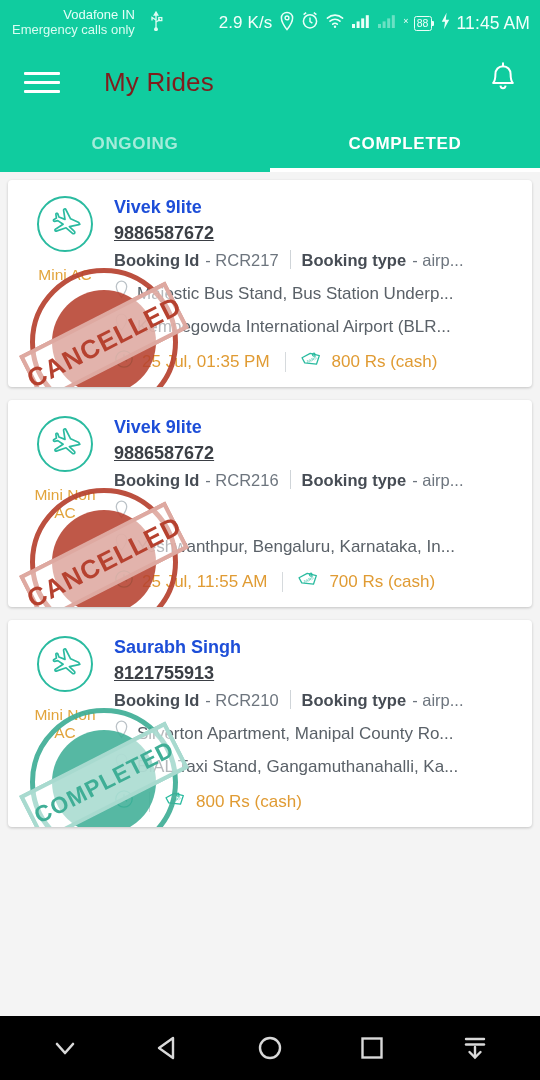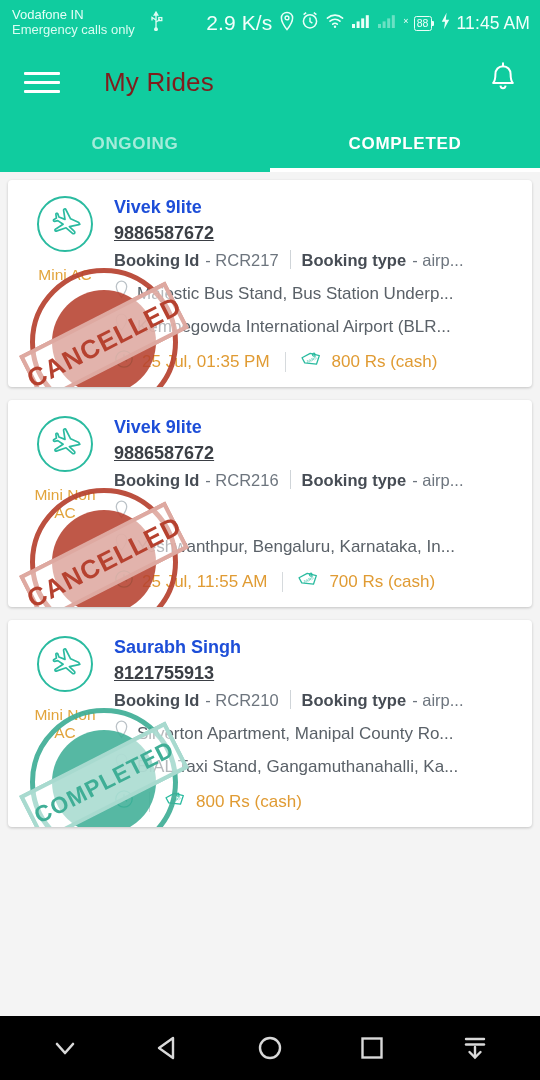--- a/index.html
+++ b/index.html
@@ -11,28 +11,28 @@
   }
   #app { position: relative; width: 540px; height: 1080px; background: #f4f4f4; }
 
   
   .statusbar {
     height: 46px; background: #10CC9F; color: #eafff8;
     display: flex; align-items: center; padding: 0 10px 0 12px;
     position: relative;
   }
   .carrier { line-height: 1.12; }
-  .carrier .l1 { font-size: 13px; color: #e6fff8; }
+  .carrier .l1 { font-size: 13px; color: #e6fff8; text-align: right; }
   .carrier .l2 { font-size: 13px; color: #d8fdf2; }
   .usb-ic { margin-left: 13px; opacity: .95; }
   .sb-right {
     margin-left: auto; display: flex; align-items: center; gap: 6px;
     font-size: 17.5px; color: #f2fffb; letter-spacing: .1px;
   }
-  .sb-right .netspeed { font-size: 21px; margin-right: 1px; }
+  .sb-right .netspeed { font-size: 17px; margin-right: 1px; }
   .batt {
     border: 1.6px solid #eafff8; border-radius: 2.5px;
     font-size: 10.5px; padding: 0px 2px 0 2px; line-height: 13px;
     position: relative; margin-right: 3px;
   }
   .batt::after {
     content: ""; position: absolute; right: -3.5px; top: 4px;
     width: 2px; height: 5px; background: #eafff8; border-radius: 0 1px 1px 0;
   }
   .clk { font-size: 17.5px; margin-left: 1px; }

